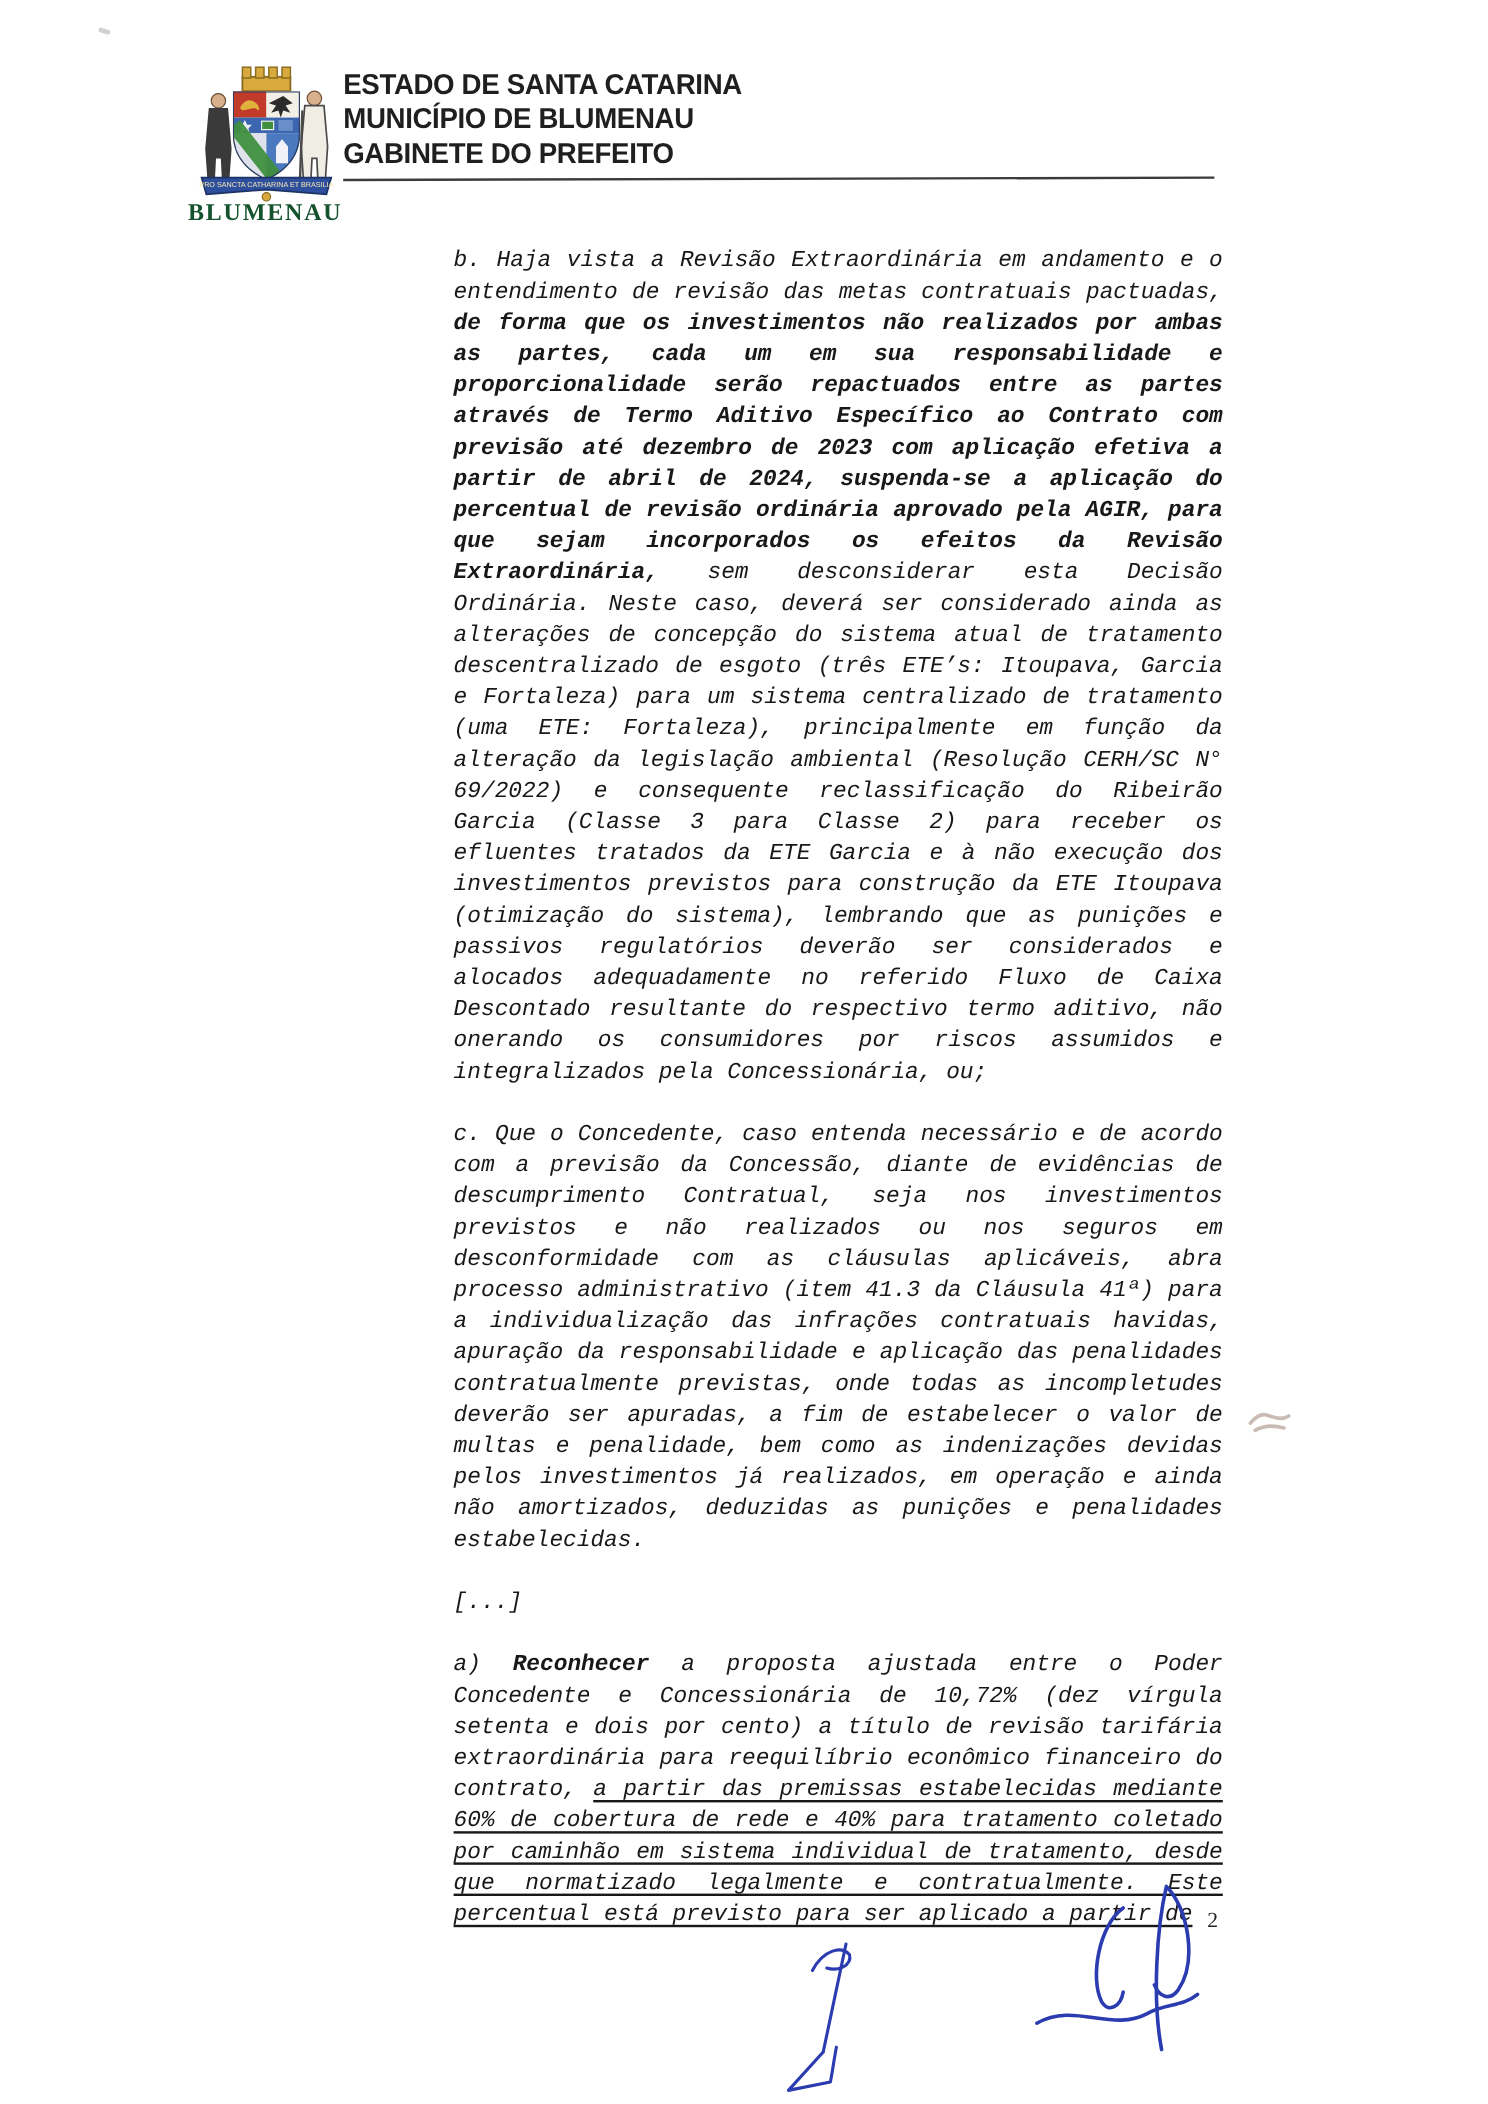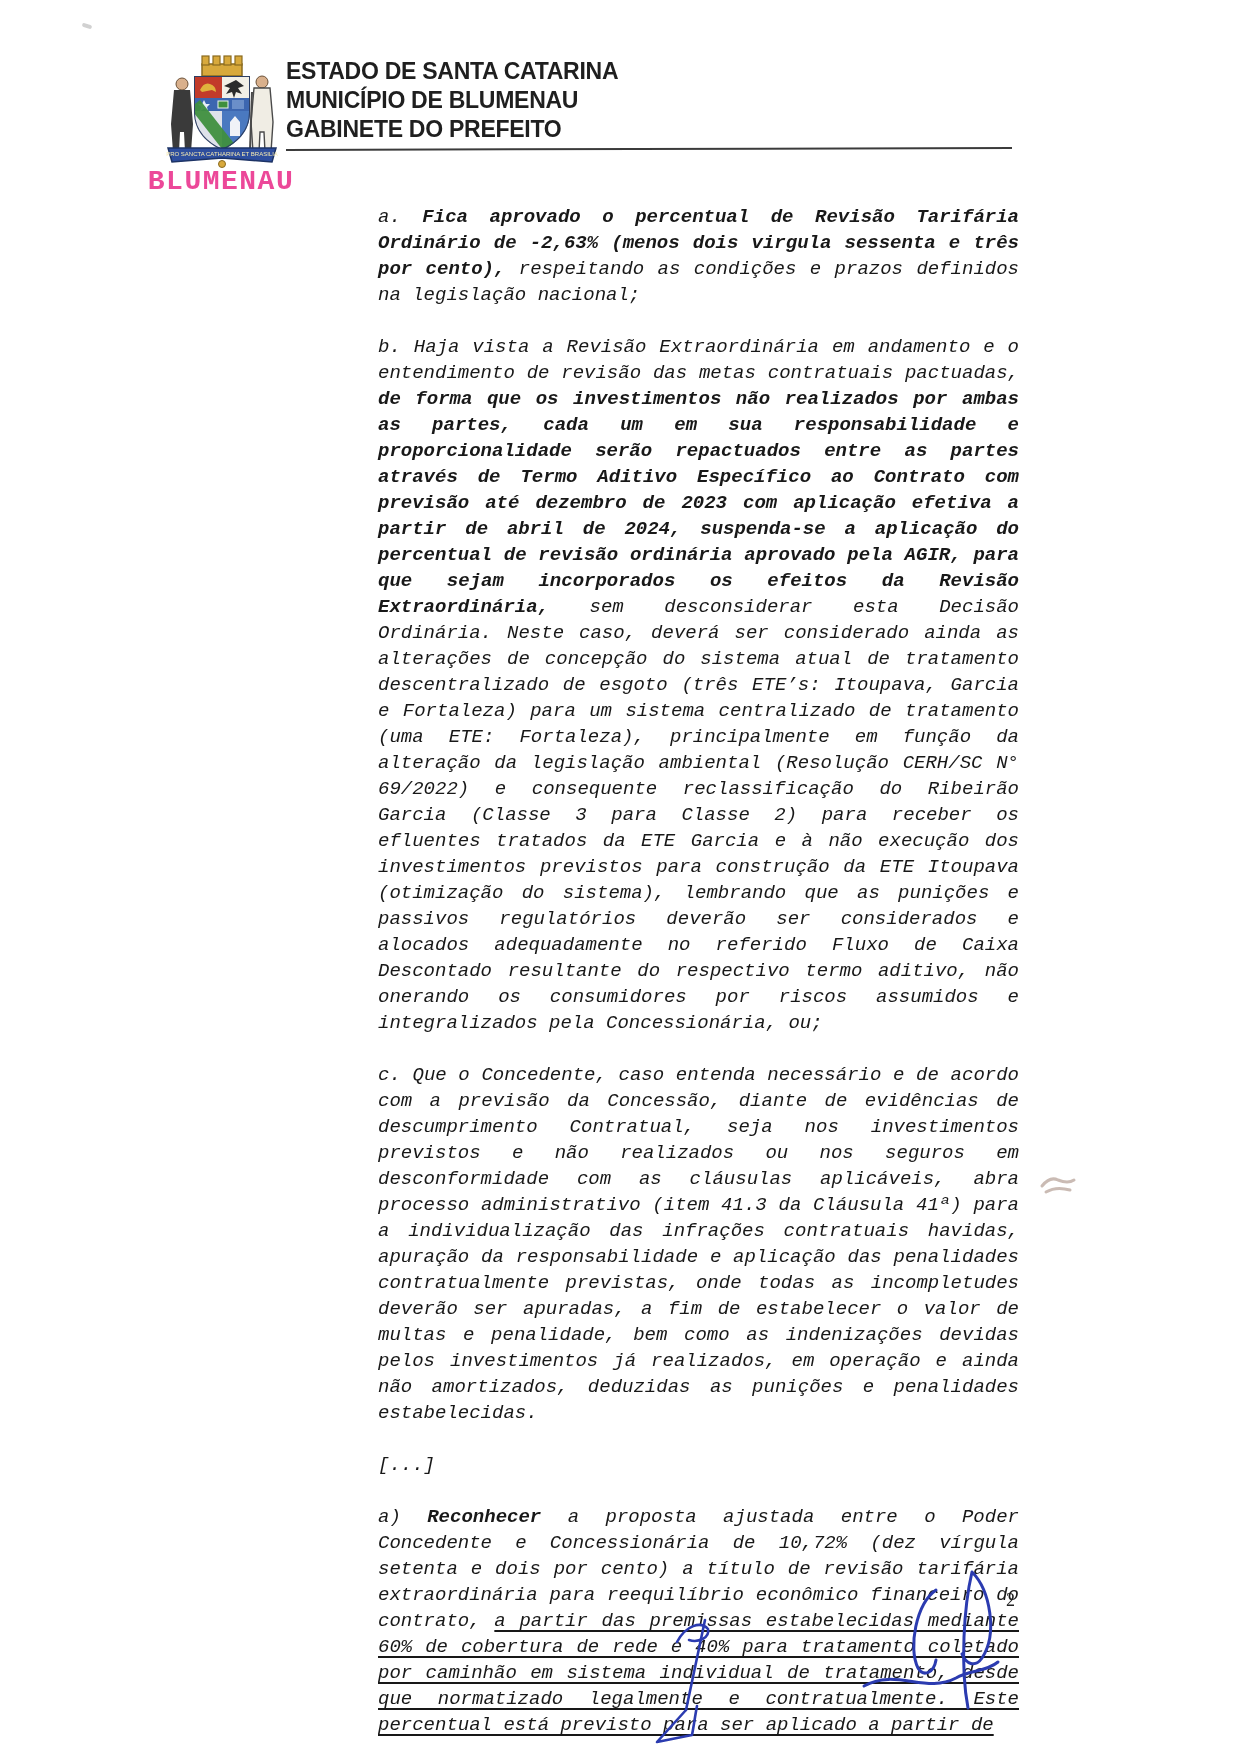--- a/index.html
+++ b/index.html
@@ -8,22 +8,22 @@
     width:1240px;height:1753px;
     background:#ffffff;
     overflow:hidden;
     font-family:"Liberation Sans",sans-serif;
     color:#1b1b1b;
   }
   
   .coat{position:absolute;left:160px;top:50px;width:124px;height:120px;}
   .logo-caption{
     position:absolute;left:146px;top:166px;width:150px;
-    text-align:center;font-weight:bold;font-size:28px;letter-spacing:1.5px;
-    color:#ec4899;font-family:Liberation Mono, monospace;
+    text-align:center;font-weight:bold;font-size:20px;letter-spacing:1.5px;
+    color:#14532d;font-family:Liberation Serif, serif;
   }
   .org{
     position:absolute;left:286px;top:56px;
     font-weight:bold;font-size:24px;line-height:29px;color:#1f1f1f;
     letter-spacing:-0.3px;transform:scaleX(0.96);transform-origin:left top;
   }
   .header-rule{
     position:absolute;left:286px;top:148px;width:726px;height:2px;
     background:#3b3b3b;transform:rotate(-0.15deg);
   }
@@ -118,21 +118,20 @@
     <div>ESTADO DE SANTA CATARINA</div>
     <div>MUNICÍPIO DE BLUMENAU</div>
     <div>GABINETE DO PREFEITO</div>
   </div>
 
   <div class="header-rule"></div>
 
   <div class="stray-mark"></div>
 
   <div class="doc-body">
-    <p><span>a. </span><span class="b">Fica aprovado o percentual de Revisão Tarifária Ordinário de -2,63% (menos dois virgula sessenta e três por cento), </span><span>respeitando as condições e prazos definidos na legislação nacional;</span></p>
     <p><span>b. Haja vista a Revisão Extraordinária em andamento e o entendimento de revisão das metas contratuais pactuadas, </span><span class="b">de forma que os investimentos não realizados por ambas as partes, cada um em sua responsabilidade e proporcionalidade serão repactuados entre as partes através de Termo Aditivo Específico ao Contrato com previsão até dezembro de 2023 com aplicação efetiva a partir de abril de 2024, suspenda-se a aplicação do percentual de revisão ordinária aprovado pela AGIR, para que sejam incorporados os efeitos da Revisão Extraordinária,</span><span> sem desconsiderar esta Decisão Ordinária. Neste caso, deverá ser considerado ainda as alterações de concepção do sistema atual de tratamento descentralizado de esgoto (três ETE’s: Itoupava, Garcia e Fortaleza) para um sistema centralizado de tratamento (uma ETE: Fortaleza), principalmente em função da alteração da legislação ambiental (Resolução CERH/SC N° 69/2022) e consequente reclassificação do Ribeirão Garcia (Classe 3 para Classe 2) para receber os efluentes tratados da ETE Garcia e à não execução dos investimentos previstos para construção da ETE Itoupava (otimização do sistema), lembrando que as punições e passivos regulatórios deverão ser considerados e alocados adequadamente no referido Fluxo de Caixa Descontado resultante do respectivo termo aditivo, não onerando os consumidores por riscos assumidos e integralizados pela Concessionária, ou;</span></p>
     <p><span>c. Que o Concedente, caso entenda necessário e de acordo com a previsão da Concessão, diante de evidências de descumprimento Contratual, seja nos investimentos previstos e não realizados ou nos seguros em desconformidade com as cláusulas aplicáveis, abra processo administrativo (item 41.3 da Cláusula 41ª) para a individualização das infrações contratuais havidas, apuração da responsabilidade e aplicação das penalidades contratualmente previstas, onde todas as incompletudes deverão ser apuradas, a fim de estabelecer o valor de multas e penalidade, bem como as indenizações devidas pelos investimentos já realizados, em operação e ainda não amortizados, deduzidas as punições e penalidades estabelecidas.</span></p>
     <p><span>[...]</span></p>
     <p><span>a) </span><span class="b">Reconhecer</span><span> a proposta ajustada entre o Poder Concedente e Concessionária de 10,72% (dez vírgula setenta e dois por cento) a título de revisão tarifária extraordinária para reequilíbrio econômico financeiro do contrato, </span><span class="u">a partir das premissas estabelecidas mediante 60% de cobertura de rede e 40% para tratamento coletado por caminhão em sistema individual de tratamento, desde que normatizado legalmente e contratualmente. Este percentual está previsto para ser aplicado a partir de</span></p>
   </div>
 
   <span class="page-number">2</span>
 
   <svg class="smudge" viewBox="0 0 44 30" aria-hidden="true">
     <path d="M6 18 q8 -10 16 -6 q10 4 16 0 M10 24 q10 -6 24 -2" fill="none" stroke="#a08577" stroke-width="3" stroke-linecap="round"></path>

